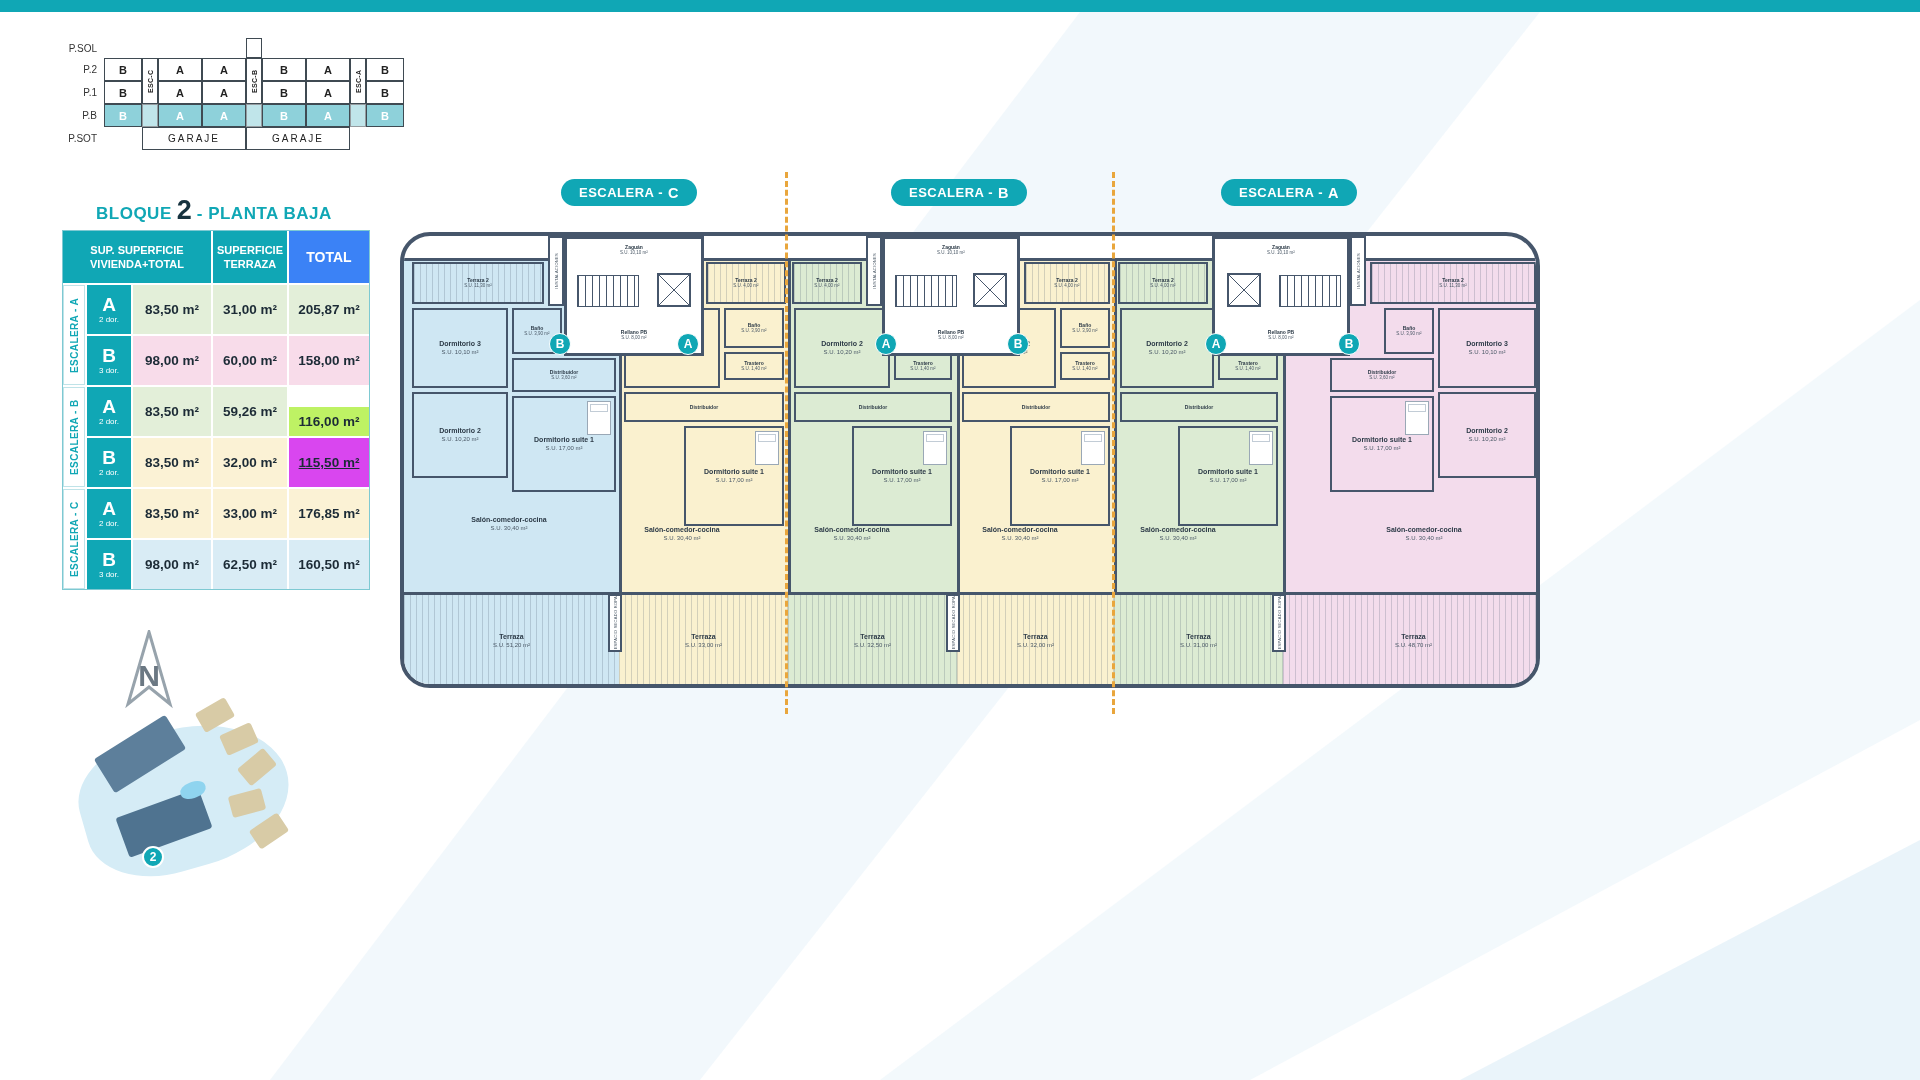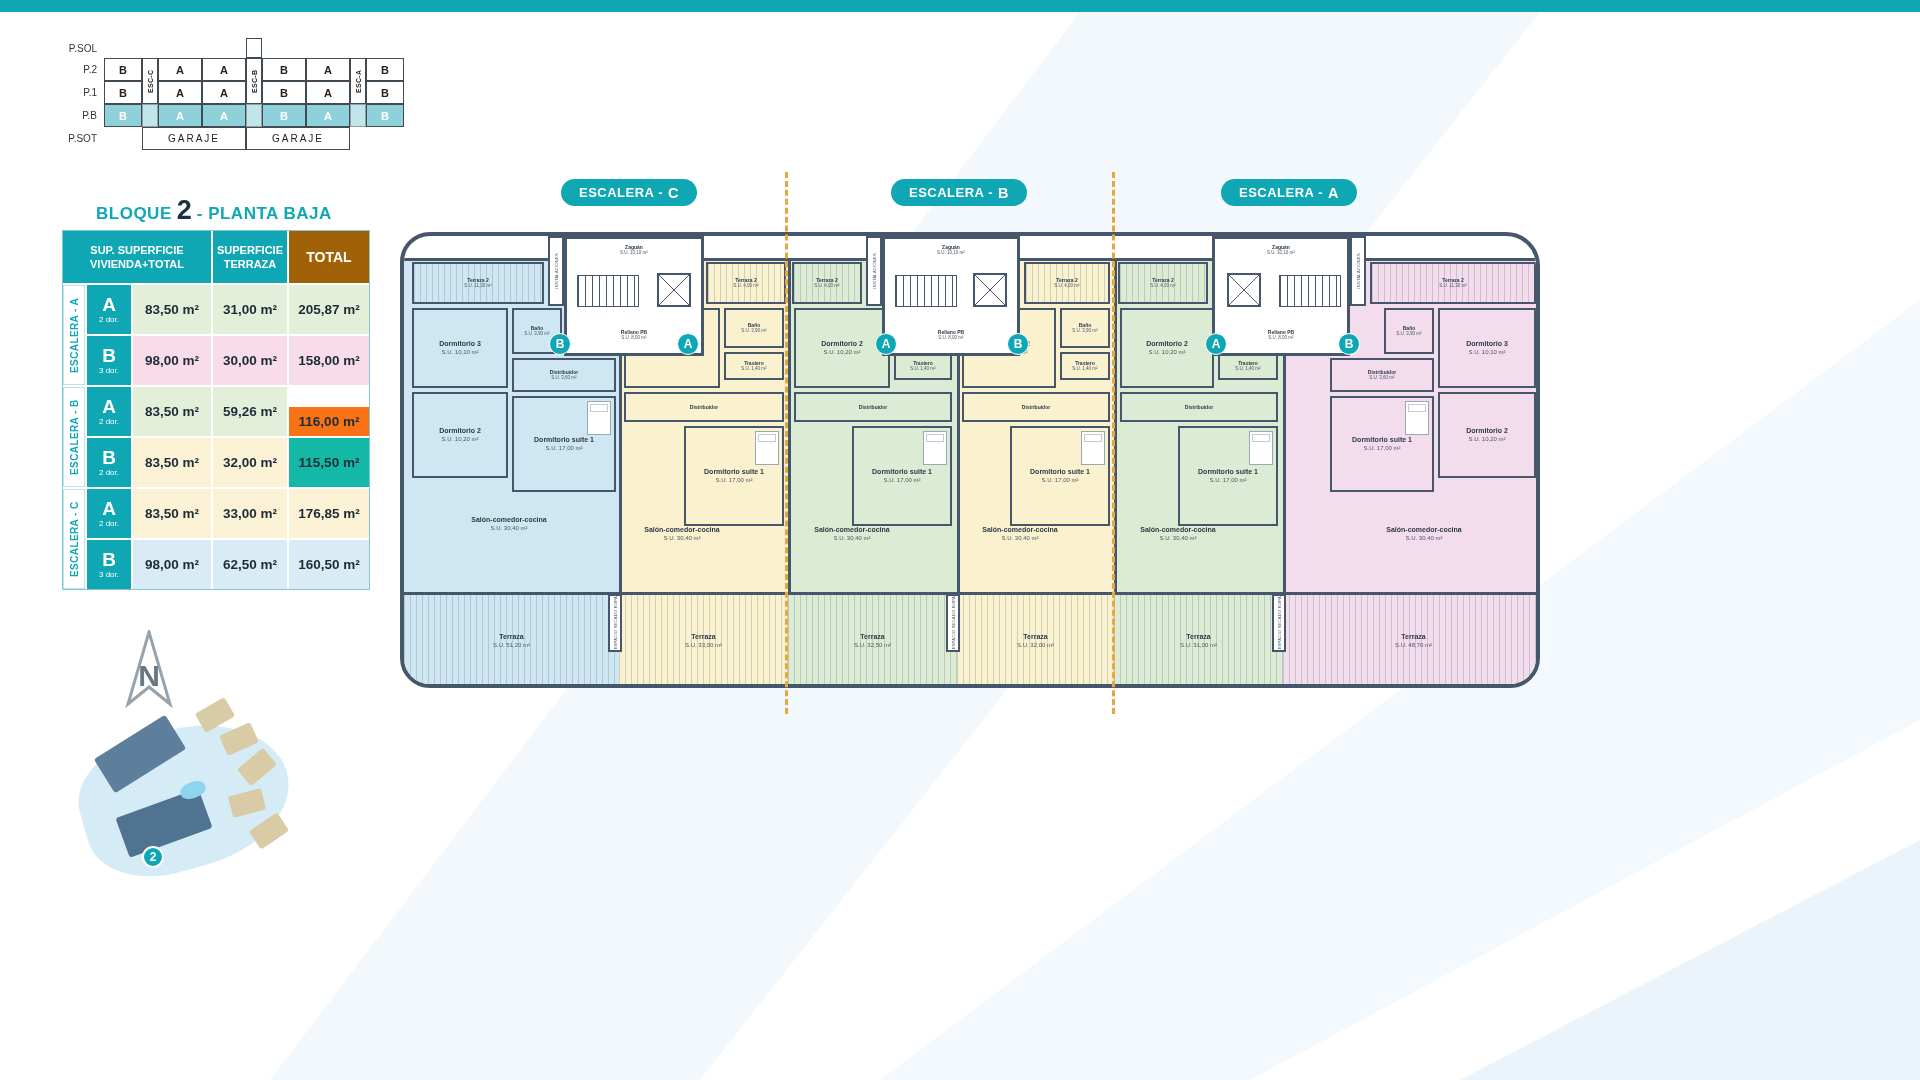--- a/index.html
+++ b/index.html
@@ -143,55 +143,55 @@
 
 <div id="legend">
   <div class="lhead" style="grid-area: 1 / 1 / auto / 4; background-color: rgb(16, 167, 181);">
     <span>SUP. SUPERFICIE</span>
     <span>VIVIENDA+TOTAL</span>
   </div>
   <div class="lhead" style="grid-area: 1 / 4; background-color: rgb(16, 167, 181);">
     <span>SUPERFICIE</span>
     <span>TERRAZA</span>
   </div>
-  <div class="lhead" style="grid-area: 1 / 5; background-color: #a16207; text-align: right;">
+  <div class="lhead" style="grid-area: 1 / 5; background-color: #3b82f6; text-align: right;">
     <span class="big">TOTAL</span>
   </div>
 
   <div class="lgroup" style="grid-row:2/4;grid-column:1">ESCALERA - A</div>
   <div class="lletter" style="grid-area: 2 / 2; background-color: rgb(16, 167, 181);">
     <span class="big">A</span>
     <span class="dor">2 dor.</span>
   </div>
   <div class="lval" style="grid-area: 2 / 3; background-color: rgb(227, 239, 217);">83,50 m²</div>
   <div class="lval" style="grid-area: 2 / 4; background-color: rgb(227, 239, 217);">31,00 m²</div>
   <div class="lval" style="grid-area: 2 / 5; background-color: rgb(227, 239, 217);">205,87 m²</div>
   <div class="lletter" style="grid-area: 3 / 2; background-color: rgb(16, 167, 181);">
     <span class="big">B</span>
     <span class="dor">3 dor.</span>
   </div>
   <div class="lval" style="grid-area: 3 / 3; background-color: rgb(248, 220, 234);">98,00 m²</div>
-  <div class="lval" style="grid-area: 3 / 4; background-color: rgb(248, 220, 234);">30,00 m²</div>
+  <div class="lval" style="grid-area: 3 / 4; background-color: rgb(248, 220, 234);">60,00 m²</div>
   <div class="lval" style="grid-area: 3 / 5; background-color: rgb(248, 220, 234);">158,00 m²</div>
 
   <div class="lgroup" style="grid-row:4/6;grid-column:1">ESCALERA - B</div>
   <div class="lletter" style="grid-area: 4 / 2; background-color: rgb(16, 167, 181);">
     <span class="big">A</span>
     <span class="dor">2 dor.</span>
   </div>
   <div class="lval" style="grid-area: 4 / 3; background-color: rgb(227, 239, 217);">83,50 m²</div>
   <div class="lval" style="grid-area: 4 / 4; background-color: rgb(227, 239, 217);">59,26 m²</div>
-  <div class="lval" style="grid-area: 4 / 5; background-color: #f97316; margin-top: 20px;">116,00 m²</div>
+  <div class="lval" style="grid-area: 4 / 5; background-color: #bef264; margin-top: 20px;">116,00 m²</div>
   <div class="lletter" style="grid-area: 5 / 2; background-color: rgb(16, 167, 181);">
     <span class="big">B</span>
     <span class="dor">2 dor.</span>
   </div>
   <div class="lval" style="grid-area: 5 / 3; background-color: rgb(251, 242, 213);">83,50 m²</div>
   <div class="lval" style="grid-area: 5 / 4; background-color: rgb(251, 242, 213);">32,00 m²</div>
-  <div class="lval" style="grid-area: 5 / 5; background-color: #14b8a6;">115,50 m²</div>
+  <div class="lval" style="grid-area: 5 / 5; background-color: #d946ef; text-decoration: underline;">115,50 m²</div>
 
   <div class="lgroup" style="grid-row:6/8;grid-column:1">ESCALERA - C</div>
   <div class="lletter" style="grid-area: 6 / 2; background-color: rgb(16, 167, 181);">
     <span class="big">A</span>
     <span class="dor">2 dor.</span>
   </div>
   <div class="lval" style="grid-area: 6 / 3; background-color: rgb(251, 242, 213);">83,50 m²</div>
   <div class="lval" style="grid-area: 6 / 4; background-color: rgb(251, 242, 213);">33,00 m²</div>
   <div class="lval" style="grid-area: 6 / 5; background-color: rgb(251, 242, 213);">176,85 m²</div>
   <div class="lletter" style="grid-area: 7 / 2; background-color: rgb(16, 167, 181);">

